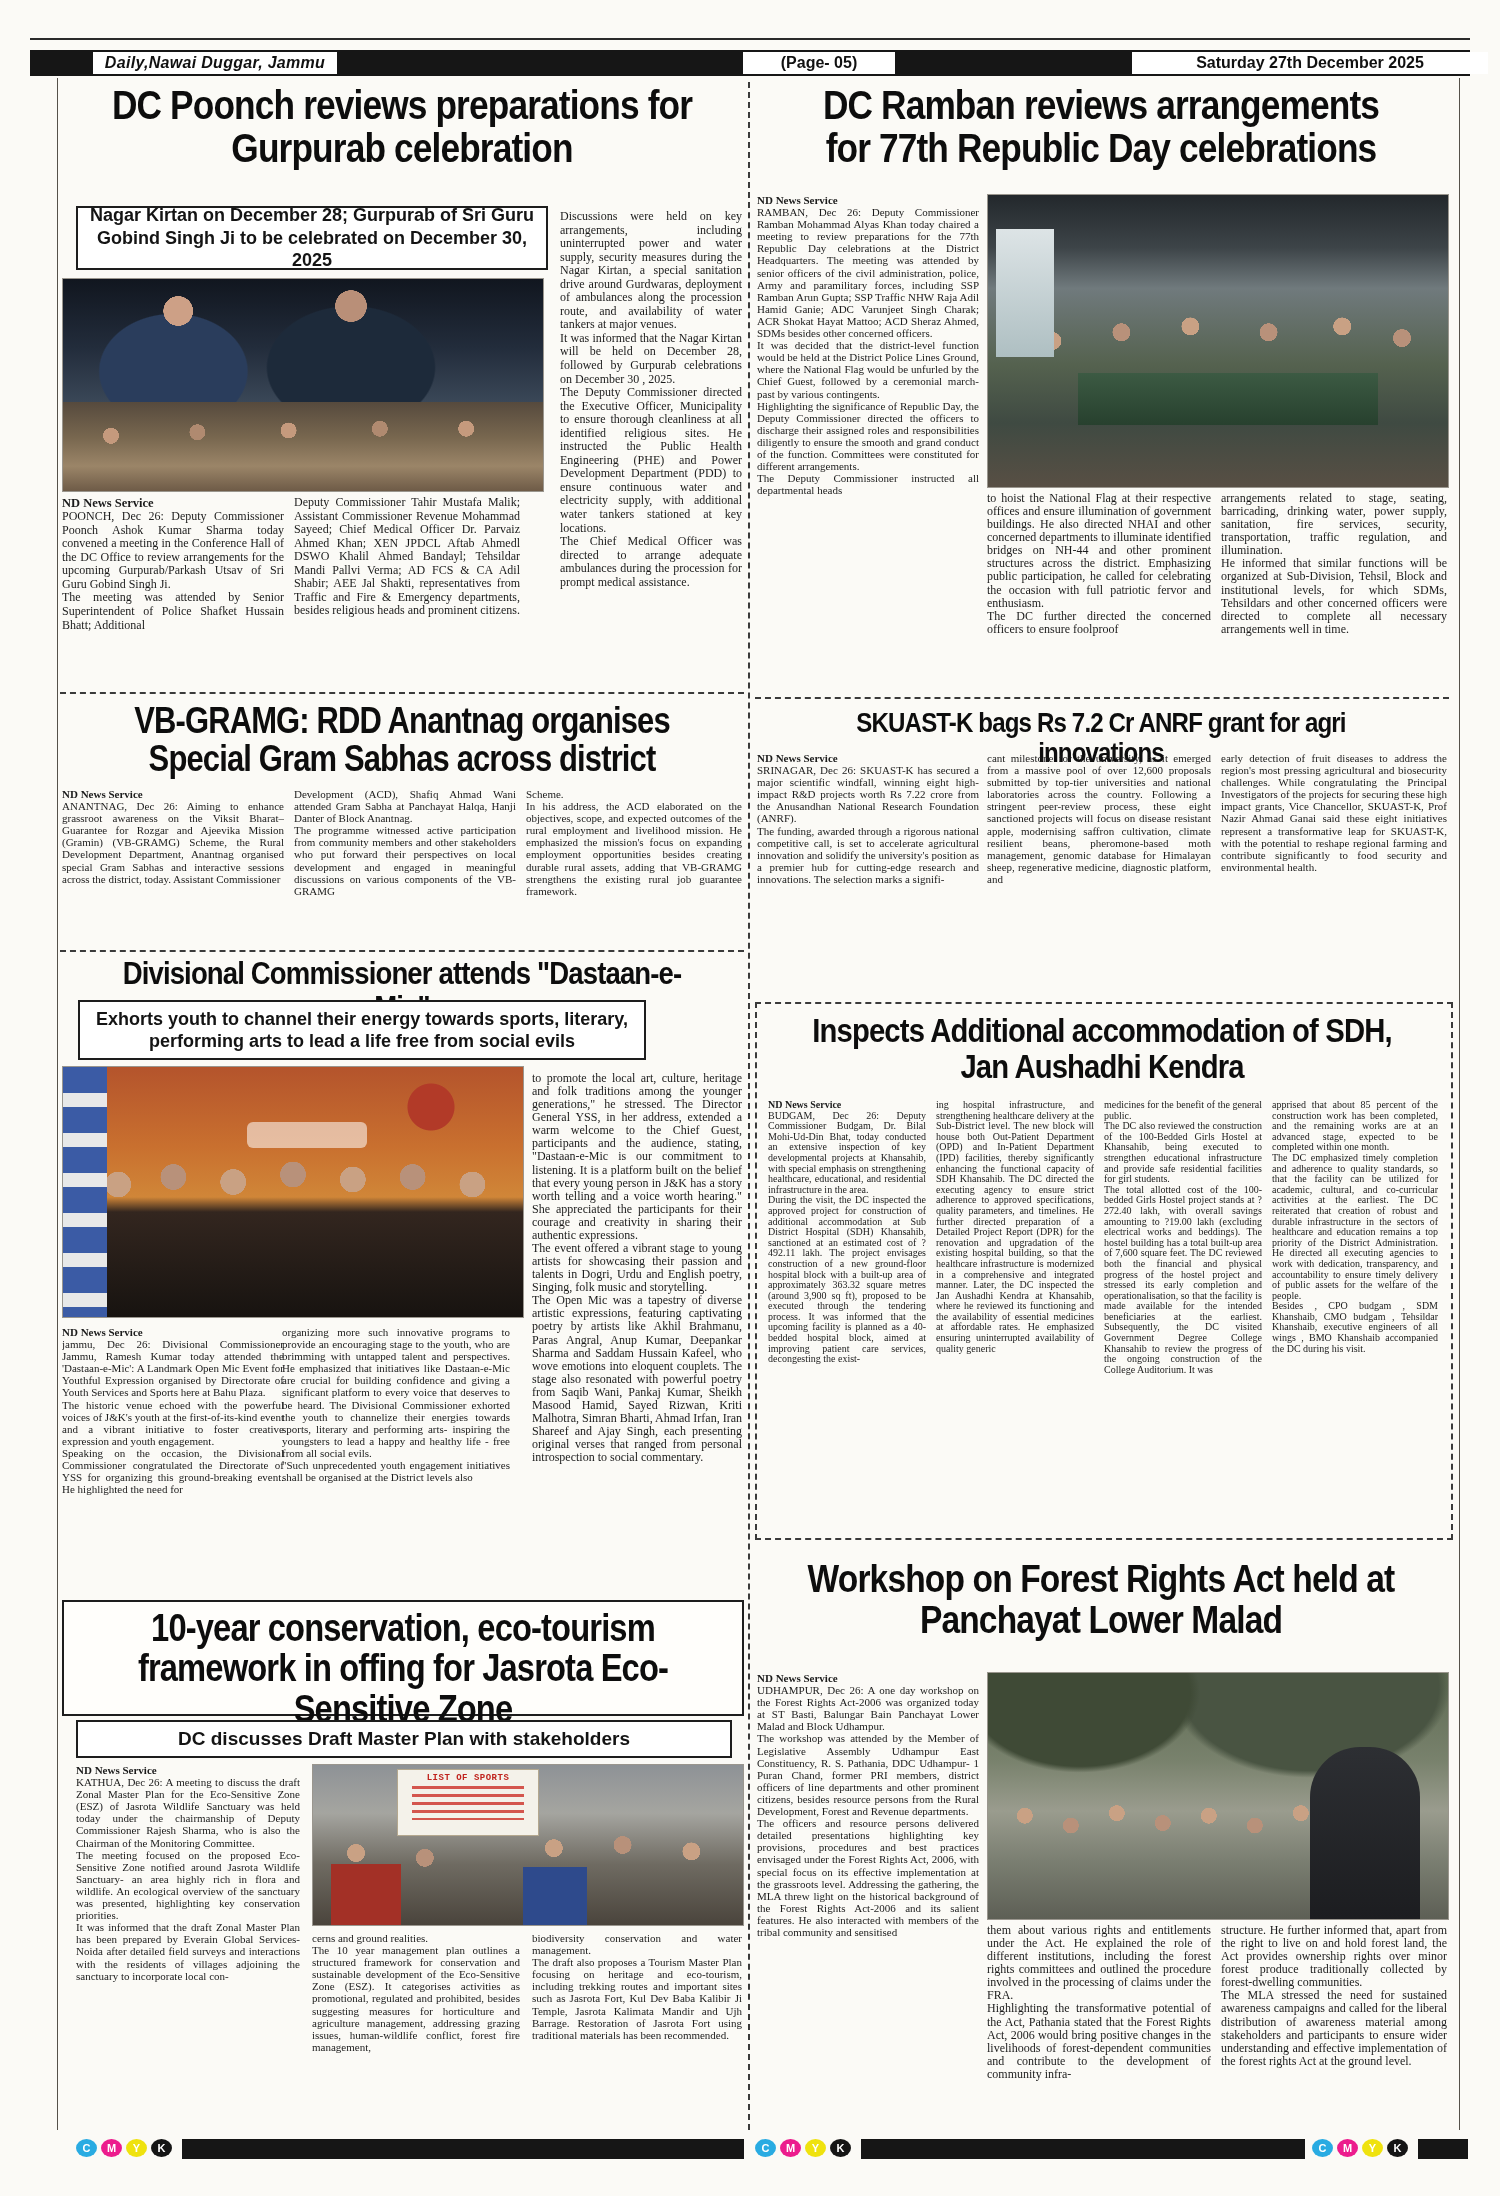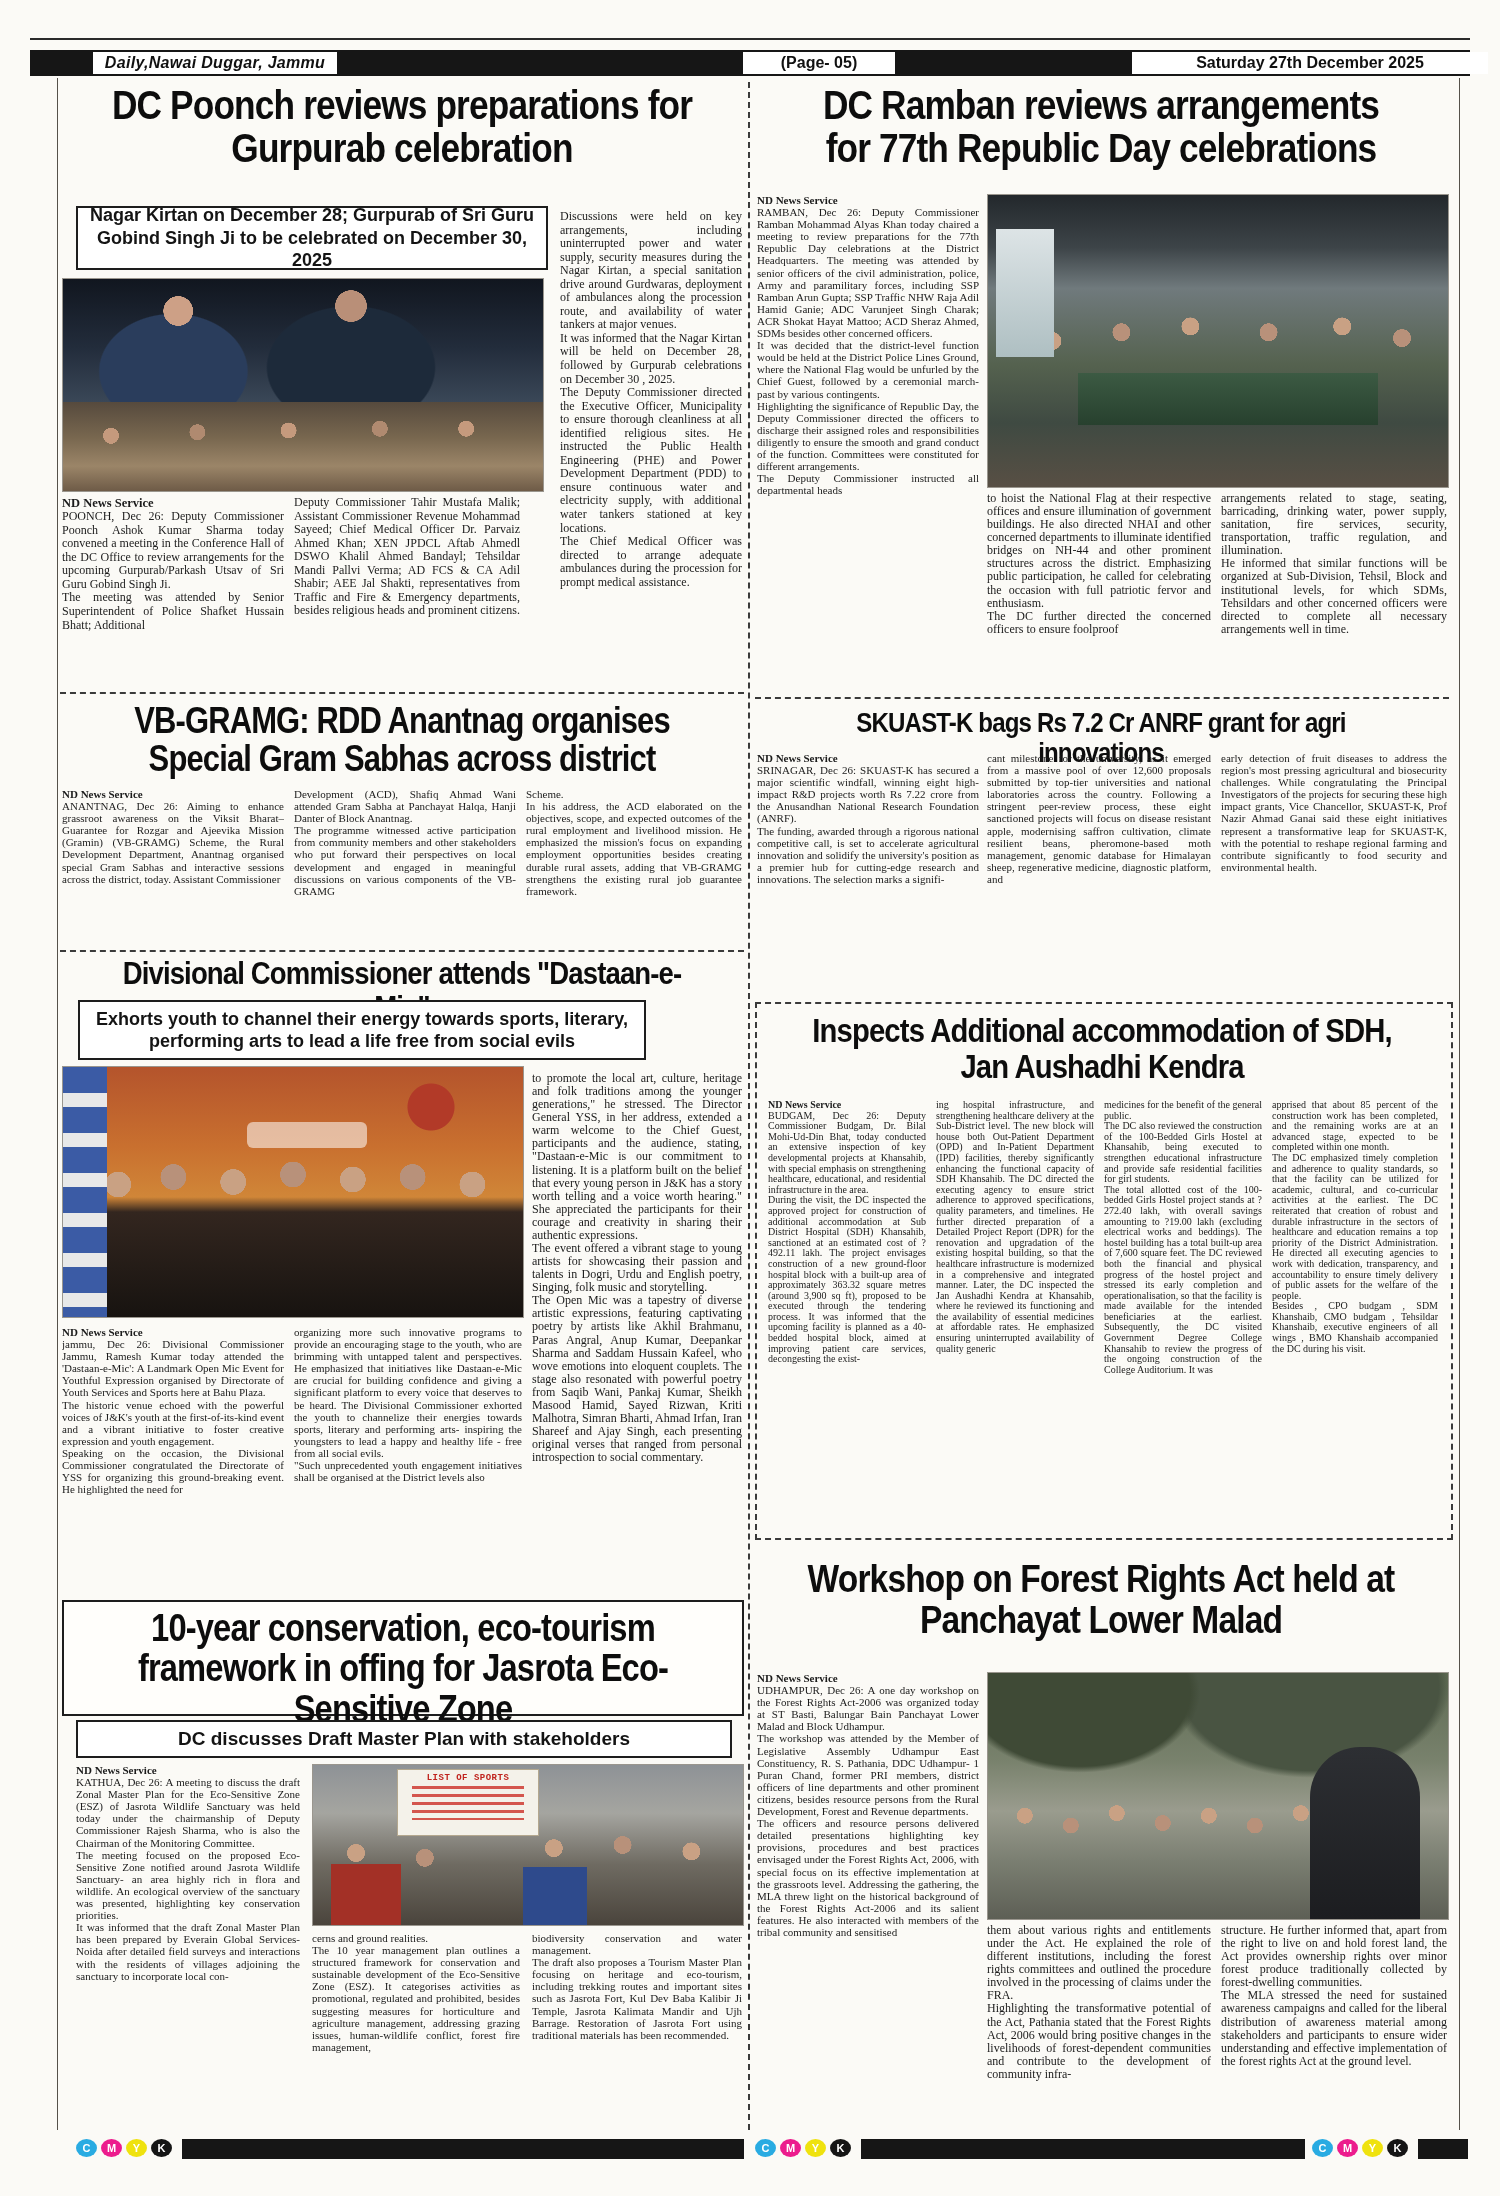--- a/index.html
+++ b/index.html
@@ -173,21 +173,21 @@
     <div class="body-text fs10">to promote the local art, culture, heritage and folk traditions among the younger generations," he stressed. The Director General YSS, in her address, extended a warm welcome to the Chief Guest, participants and the audience, stating, "Dastaan-e-Mic is our commitment to listening. It is a platform built on the belief that every young person in J&amp;K has a story worth telling and a voice worth hearing." She appreciated the participants for their courage and creativity in sharing their authentic expressions.
 The event offered a vibrant stage to young artists for showcasing their passion and talents in Dogri, Urdu and English poetry, Singing, folk music and storytelling.
 The Open Mic was a tapestry of diverse artistic expressions, featuring captivating poetry by artists like Akhil Brahmanu, Paras Angral, Anup Kumar, Deepankar Sharma and Saddam Hussain Kafeel, who wove emotions into eloquent couplets. The stage also resonated with powerful poetry from Saqib Wani, Pankaj Kumar, Sheikh Masood Hamid, Sayed Rizwan, Kriti Malhotra, Simran Bharti, Ahmad Irfan, Iran Shareef and Ajay Singh, each presenting original verses that ranged from personal introspection to social commentary.</div>
   </div>
   <div class="abs colblock" style="left:62px;top:1326px;width:222px;height:268px;">
     <div class="byline fs11">ND News Service</div>
     <div class="body-text fs11">jammu, Dec 26: Divisional Commissioner Jammu, Ramesh Kumar today attended the 'Dastaan-e-Mic': A Landmark Open Mic Event for Youthful Expression organised by Directorate of Youth Services and Sports here at Bahu Plaza.
 The historic venue echoed with the powerful voices of J&amp;K's youth at the first-of-its-kind event and a vibrant initiative to foster creative expression and youth engagement.
 Speaking on the occasion, the Divisional Commissioner congratulated the Directorate of YSS for organizing this ground-breaking event. He highlighted the need for</div>
   </div>
-  <div class="abs colblock" style="left:294px;top:1326px;width:228px;height:268px;">
+  <div class="abs colblock" style="left:282px;top:1326px;width:228px;height:268px;">
     <div class="body-text fs11">organizing more such innovative programs to provide an encouraging stage to the youth, who are brimming with untapped talent and perspectives. He emphasized that initiatives like Dastaan-e-Mic are crucial for building confidence and giving a significant platform to every voice that deserves to be heard. The Divisional Commissioner exhorted the youth to channelize their energies towards sports, literary and performing arts- inspiring the youngsters to lead a happy and healthy life - free from all social evils.
 "Such unprecedented youth engagement initiatives shall be organised at the District levels also</div>
   </div>
 
   <div class="abs" style="left:755px;top:1002px;width:694px;height:534px;border:2px dashed #3a3a3a;"></div>
   <h1 class="abs headline" style="left:763px;top:1012px;width:678px;font-size:34px;">Inspects Additional accommodation of SDH, Jan Aushadhi Kendra</h1>
   <div class="abs colblock" style="left:768px;top:1100px;width:158px;height:426px;">
     <div class="byline fs9">ND News Service</div>
     <div class="body-text fs9">BUDGAM, Dec 26: Deputy Commissioner Budgam, Dr. Bilal Mohi-Ud-Din Bhat, today conducted an extensive inspection of key developmental projects at Khansahib, with special emphasis on strengthening healthcare, educational, and residential infrastructure in the area.
 During the visit, the DC inspected the approved project for construction of additional accommodation at Sub District Hospital (SDH) Khansahib, sanctioned at an estimated cost of ?492.11 lakh. The project envisages construction of a new ground-floor hospital block with a built-up area of approximately 363.32 square metres (around 3,900 sq ft), proposed to be executed through the tendering process. It was informed that the upcoming facility is planned as a 40-bedded hospital block, aimed at improving patient care services, decongesting the exist-</div>

